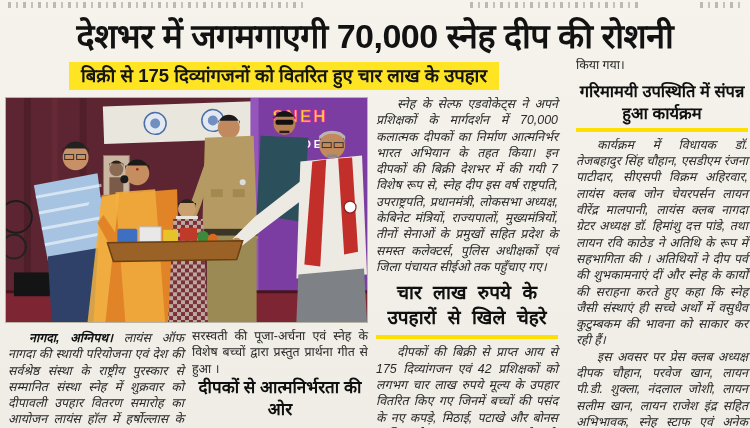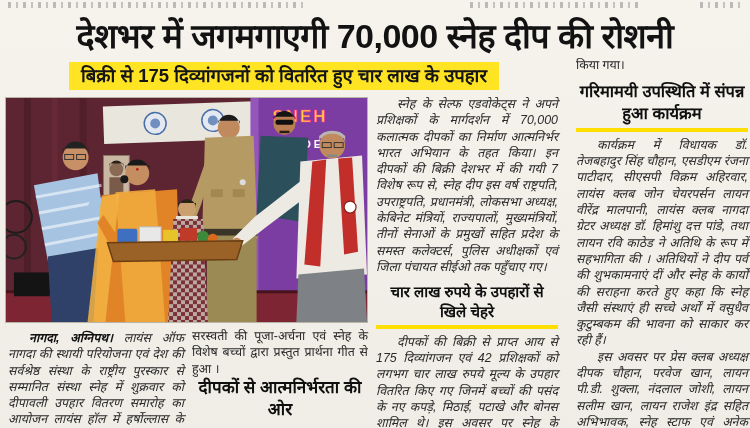--- a/index.html
+++ b/index.html
@@ -29,21 +29,21 @@
     border:1px solid #b9b4a8;box-sizing:border-box;background:#5d2531;}
   .photo svg{display:block;width:100%;height:100%;}
   
   .col{position:absolute;font-size:12.4px;line-height:16.3px;color:#2a2a2a;text-align:justify;}
   .col p{margin:0;}
   .indent{text-indent:1.7em;font-style:italic;}
   .dateline{font-weight:700;color:#111;}
   .colhead{font-weight:700;color:#0f0f0f;line-height:1.32;text-align:center;}
   .ybar{height:4px;background:#ffdf00;margin:3px 0 5px 0;}
   .h17{font-size:17px;}
-  .h18{font-size:15px;}
+  .h18{font-size:19px;font-family:Liberation Mono, monospace;}
   .h16{font-size:16.5px;}
   .mt6{}
 </style>
 </head>
 <body>
 
 <div id="paper">
 
   <div class="cutstrip" style="left:8px;width:300px;"></div>
   <div class="cutstrip" style="left:470px;width:170px;"></div>

